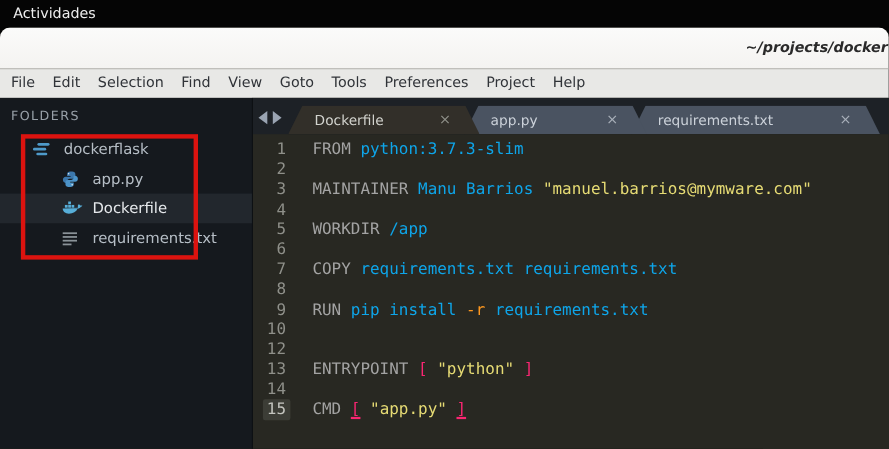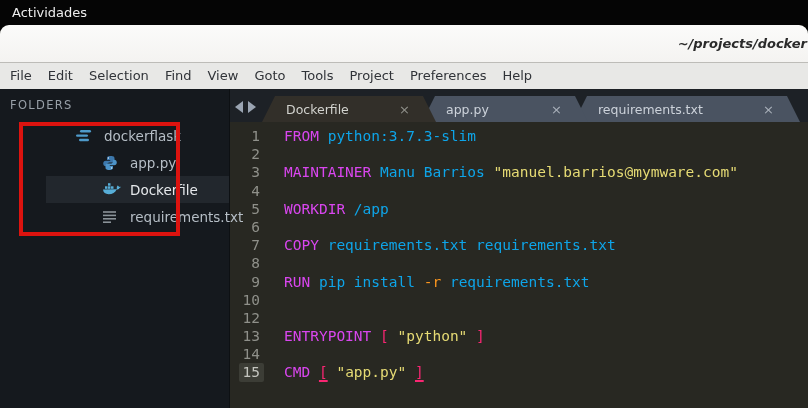--- a/index.html
+++ b/index.html
@@ -24,21 +24,21 @@
   .menubar { height:27px; background:#e8e8e6; border-top:1px solid #bdbcb8; display:flex; align-items:center;
              padding-left:2px;text-align:center; }
   .menubar .mitem { font-size:13px; color:#303338; padding:0 8px; line-height:26px; }
 
   
   .content { display:flex; height:319px; }
 
   
   .sidebar { position:relative; width:230px; background:#15191e; flex:none; border-right:1px solid #0d1013; }
   .folders-label { padding:10px 0 10px 10px; font-size:11.5px; letter-spacing:1.3px; color:#98a0a8; line-height:13px; }
-  .trow { height:27px; display:flex; align-items:center; color:#b6bec6; font-size:13.5px;margin-left:46px; }
+  .trow { height:27px; display:flex; align-items:center; color:#b6bec6; font-size:13.5px; }
   .trow.l0 { padding-left:30px; }
   .trow.l1 { padding-left:56px; }
   .trow.selected { background:#22272d; color:#e6e9ec; }
   .ticon { width:20px; height:16px; margin-right:8px; flex:none; display:inline-flex; align-items:center; }
   .annotation { position:absolute; left:19px; top:33px; width:161px; height:114px;
                 border:4px solid #dc130f; pointer-events:none; }
 
   
   .editor { flex:1; display:flex; flex-direction:column; background:#282822; min-width:0; }
   .tabstrip { position:relative; height:33px; background:#1d2126; flex:none; }
@@ -60,21 +60,21 @@
   .tab:nth-child(2) { width:166px; margin-left:-14px; z-index:3; }
   .tab:nth-child(3) { width:226px; margin-left:-14px; z-index:2; }
 
   
   .code-area { flex:1; padding-top:5px; font-family:"DejaVu Sans Mono", monospace; font-size:14.5px; }
   .cline { display:flex; height:18.2px; line-height:18.2px; white-space:pre; }
   .ln { width:34px; flex:none; display:flex; justify-content:flex-end; color:#8f908a; }
   .ln span { padding:0 4px; border-radius:2px; }
   .cline.cur .ln span { background:#3c3d36; color:#c4c5bf; }
   .ctext { margin-left:20px; white-space:pre; }
-  .c-kw { color:#d946ef; }
+  .c-kw { color:#a3a3a3; }
   .c-pl { color:#0ea5e9; }
   .c-str { color:#e6db74; }
   .c-or { color:#fd971f; }
   .c-pk { color:#f92672; }
   .u { text-decoration:underline; text-decoration-thickness:2px; text-underline-offset:3px; }
 </style>
 </head>
 <body>
 
 <div class="topbar">
@@ -87,22 +87,22 @@
   </div>
 
   <div class="menubar" id="menubar">
       <span class="mitem">File</span>
       <span class="mitem">Edit</span>
       <span class="mitem">Selection</span>
       <span class="mitem">Find</span>
       <span class="mitem">View</span>
       <span class="mitem">Goto</span>
       <span class="mitem">Tools</span>
+      <span class="mitem">Preferences</span>
       <span class="mitem">Project</span>
-      <span class="mitem">Preferences</span>
       <span class="mitem">Help</span>
     </div>
 
   <div class="content">
     <div class="sidebar">
       <div class="folders-label">FOLDERS</div>
       <div id="tree">
           <div class="trow l0">
             <span class="ticon">
               <svg width="18" height="14" viewBox="0 0 18 14">

